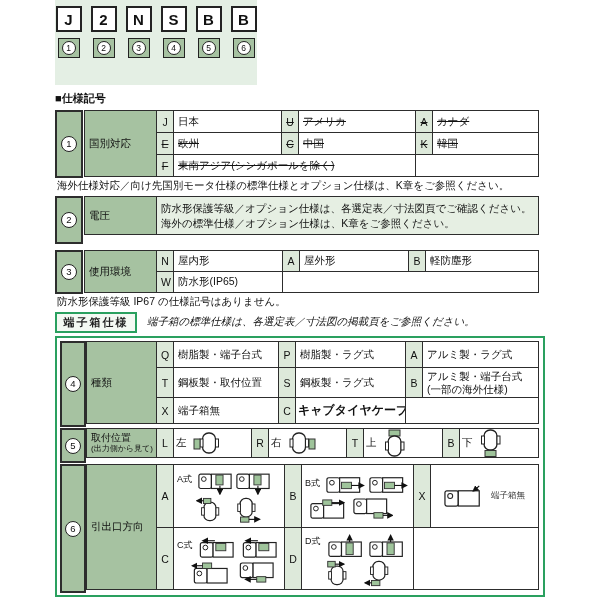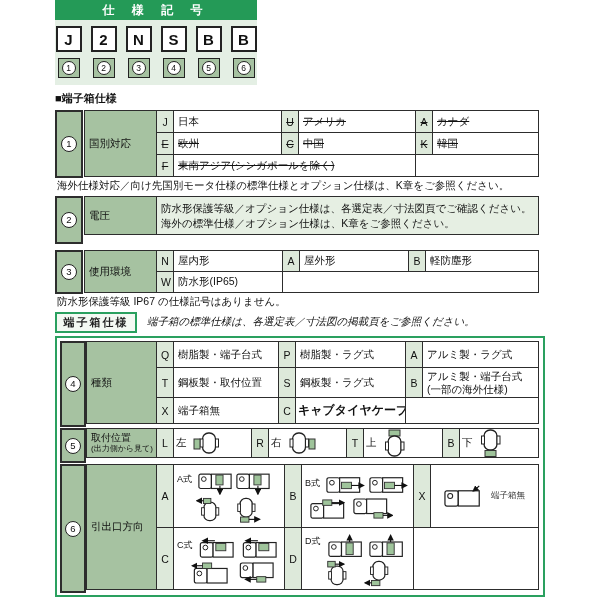--- a/index.html
+++ b/index.html
@@ -71,21 +71,20 @@
       <rect x="0" y="6" width="3" height="8" fill="#fff" stroke="#222" stroke-width="1"></rect>
       <rect x="15.5" y="6" width="3" height="8" fill="#fff" stroke="#222" stroke-width="1"></rect>
     </g>
     <marker id="ah" markerWidth="6" markerHeight="6" refX="4.5" refY="3" orient="auto">
       <path d="M0 0 L6 3 L0 6 z" fill="#111"></path>
     </marker>
   </defs>
 </svg>
 
 <div class="abs panel">
-  <div class="panel-header">仕 様 記 号</div>
   <div class="codes-row">
     <div class="code-box">J</div>
     <div class="code-box">2</div>
     <div class="code-box">N</div>
     <div class="code-box">S</div>
     <div class="code-box">B</div>
     <div class="code-box">B</div>
   </div>
   <div class="nums-row">
     <div class="num-box">
@@ -102,21 +101,21 @@
       </div>
     <div class="num-box">
         <span class="ncirc">5</span>
       </div>
     <div class="num-box">
         <span class="ncirc">6</span>
       </div>
   </div>
 </div>
 
-<div class="abs heading">■端子箱仕様</div>
+<div class="abs heading">■仕様記号</div>
 
 <div class="abs numcol" style="left:55px;top:110px;width:24px;height:64px;">
   <span class="ncirc big">1</span>
 </div>
 <table class="spec abs" style="left:84px;top:110px;width:454px;">
   <colgroup>
       <col style="width:72px">
       <col style="width:17px">
       <col style="width:108px">
       <col style="width:17px">

